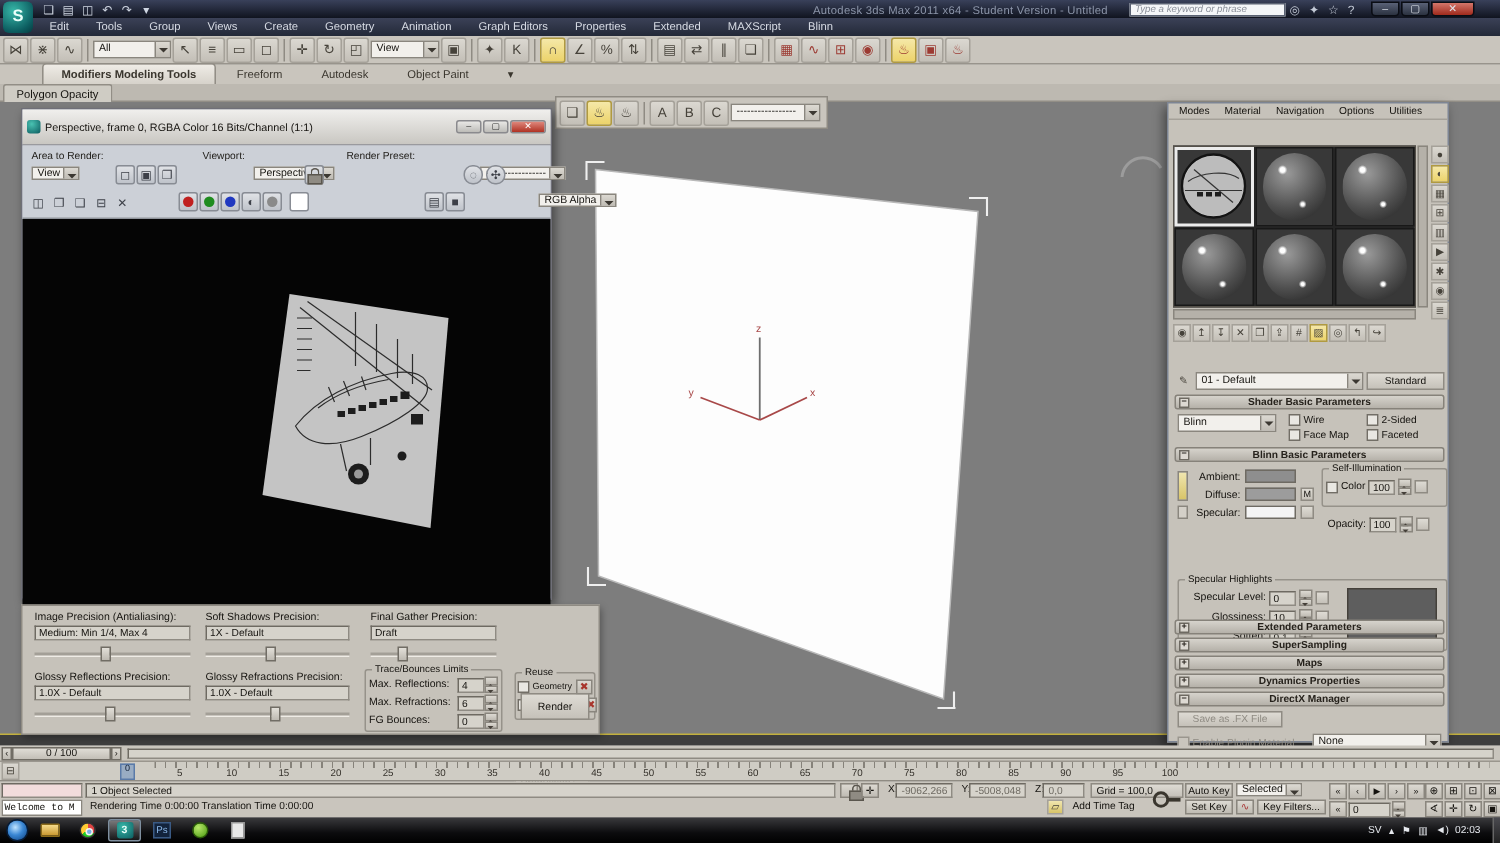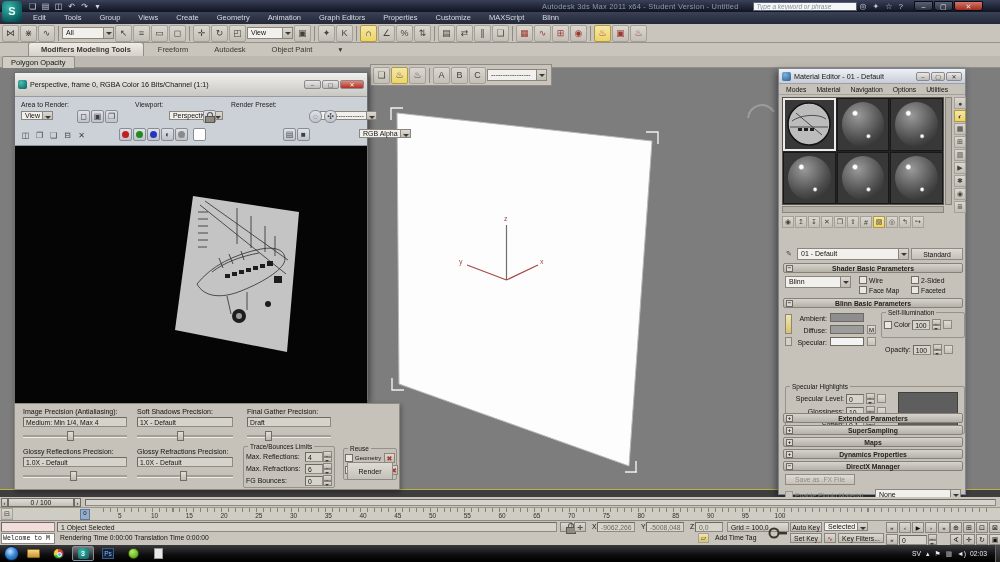--- a/index.html
+++ b/index.html
@@ -146,21 +146,21 @@
     <span class="infoicon">☆</span>
     <span class="infoicon">?</span>
     <span class="winbtn" style="margin-left:8px">–</span>
     <span class="winbtn">▢</span>
     <span class="winbtn close">✕</span>
   </div>
 </div>
 <div class="abs" id="applogo">S</div>
 
 <div class="abs" id="menubar" style="padding-left:24px">
-  <span>Edit</span><span>Tools</span><span>Group</span><span>Views</span><span>Create</span><span>Geometry</span><span>Animation</span><span>Graph Editors</span><span>Properties</span><span>Customize</span><span>MAXScript</span><span>Blinn</span>
+  <span>Edit</span><span>Tools</span><span>Group</span><span>Views</span><span>Create</span><span>Geometry</span><span>Animation</span><span>Graph Editors</span><span>Properties</span><span>Extended</span><span>MAXScript</span><span>Blinn</span>
 </div>
 
 <div class="abs" id="toolbar">
   <span class="tbi">⋈</span>
   <span class="tbi">⋇</span>
   <span class="tbi">∿</span>
   <span class="sep"></span>
   <span class="dd" style="width:52px"><span>All</span><i></i></span>
   <span class="tbi">↖</span>
   <span class="tbi">≡</span>
@@ -391,27 +391,20 @@
         <span class="cb"></span>
         <span class="lbl7" style="flex:1;font-size:6px">Final Gather</span>
         <span class="xbtn">✖</span>
       </div>
   </div>
   <span class="dd abs" style="left:328px;top:40px;width:54px"><span>Production</span><i></i></span>
   <span class="raised abs" style="left:332px;top:58px;width:46px;height:18px;text-align:center;line-height:17px;font-size:7px">Render</span>
 </div>
 
 <div class="abs" id="me">
-  <div id="me-title">
-    <span class="mini-ico" style="background:radial-gradient(circle at 35% 30%,#7ab4e0,#2a5a8c)"></span>
-    <span class="t">Material Editor - 01 - Default</span>
-    <span class="capbtn" style="width:14px">–</span>
-    <span class="capbtn" style="width:14px">▢</span>
-    <span class="capbtn" style="width:16px">✕</span>
-  </div>
   <div id="me-menu">
     <span>Modes</span>
       <span>Material</span>
       <span>Navigation</span>
       <span>Options</span>
       <span>Utilities</span>
   </div>
   <div id="me-samples">
     <div class="slot sel">
       <svg width="47" height="47" style="position:absolute;left:1px;top:1px">

